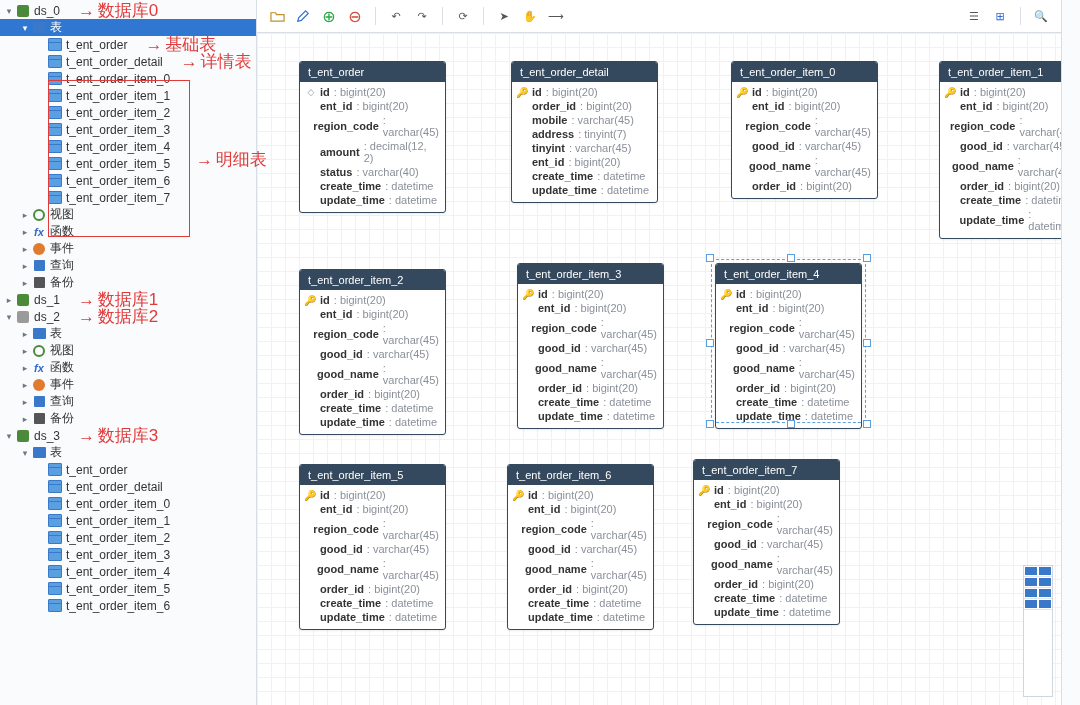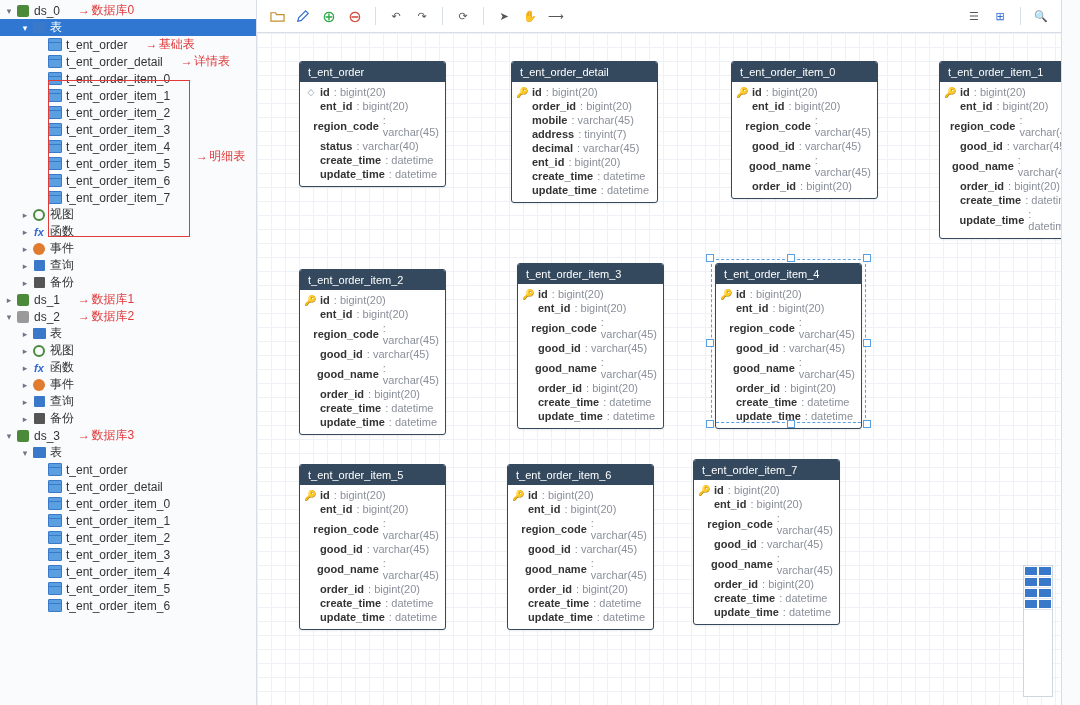--- a/index.html
+++ b/index.html
@@ -13,21 +13,21 @@
 .ic-db{width:12px;height:12px;border-radius:2px;background:#4a8a3a}
 .ic-db.g{background:#9a9a9a}
 .ic-fold{width:13px;height:11px;border-radius:1px;background:#3a78c9}
 .ic-tbl{width:13px;height:11px;border-radius:1px;background:#5a9fe0;border:1px solid #3a78c9;position:relative}
 .ic-tbl::before{content:"";position:absolute;left:0;right:0;top:3px;height:1px;background:#3a78c9}
 .ic-view{width:12px;height:12px;border-radius:50%;border:2px solid #4a8a3a;box-sizing:border-box}
 .ic-fx{font-style:italic;font-weight:bold;color:#2f6bd1;font-size:11px}
 .ic-ev{width:12px;height:12px;border-radius:50%;background:#e07b2f}
 .ic-q{width:11px;height:11px;background:#3a78c9;border-radius:1px}
 .ic-bk{width:11px;height:11px;background:#555;border-radius:1px}
-.ann{color:#e03a3a;font-size:12px;font-family:"Microsoft YaHei",sans-serif}
+.ann{color:#e03a3a;font-size:17px;font-family:"Microsoft YaHei",sans-serif}
 .ann.arrow::before{content:"→ ";letter-spacing:-1px}
 .red-box{position:absolute;border:1.5px solid #e03a3a;pointer-events:none}
 
 .main{flex:1;display:flex;flex-direction:column;position:relative}
 .toolbar{height:32px;border-bottom:1px solid #d9dee6;display:flex;align-items:center;gap:6px;padding:0 10px;background:#fff;color:#555}
 .tbtn{width:20px;height:20px;display:inline-flex;align-items:center;justify-content:center;cursor:pointer;border-radius:2px}
 .tsep{width:1px;height:18px;background:#d9dee6;margin:0 4px}
 .canvas{flex:1;position:relative;overflow:hidden;background:#fff;
  background-image:linear-gradient(#eef2f7 1px,transparent 1px),linear-gradient(90deg,#eef2f7 1px,transparent 1px);
  background-size:14px 14px}
@@ -376,20 +376,25 @@
               <span class="fn">ent_id</span>
               <span class="ft">: bigint(20)</span>
             </div>
             <div class="fld">
               <span class="fk"></span>
               <span class="fn">region_code</span>
               <span class="ft">: varchar(45)</span>
             </div>
             <div class="fld">
               <span class="fk"></span>
+              <span class="fn">amount</span>
+              <span class="ft">: decimal(12, 2)</span>
+            </div>
+            <div class="fld">
+              <span class="fk"></span>
               <span class="fn">status</span>
               <span class="ft">: varchar(40)</span>
             </div>
             <div class="fld">
               <span class="fk"></span>
               <span class="fn">create_time</span>
               <span class="ft">: datetime</span>
             </div>
             <div class="fld">
               <span class="fk"></span>
@@ -418,21 +423,21 @@
               <span class="fn">mobile</span>
               <span class="ft">: varchar(45)</span>
             </div>
             <div class="fld">
               <span class="fk"></span>
               <span class="fn">address</span>
               <span class="ft">: tinyint(7)</span>
             </div>
             <div class="fld">
               <span class="fk"></span>
-              <span class="fn">decimal</span>
+              <span class="fn">tinyint</span>
               <span class="ft">: varchar(45)</span>
             </div>
             <div class="fld">
               <span class="fk"></span>
               <span class="fn">ent_id</span>
               <span class="ft">: bigint(20)</span>
             </div>
             <div class="fld">
               <span class="fk"></span>
               <span class="fn">create_time</span>

